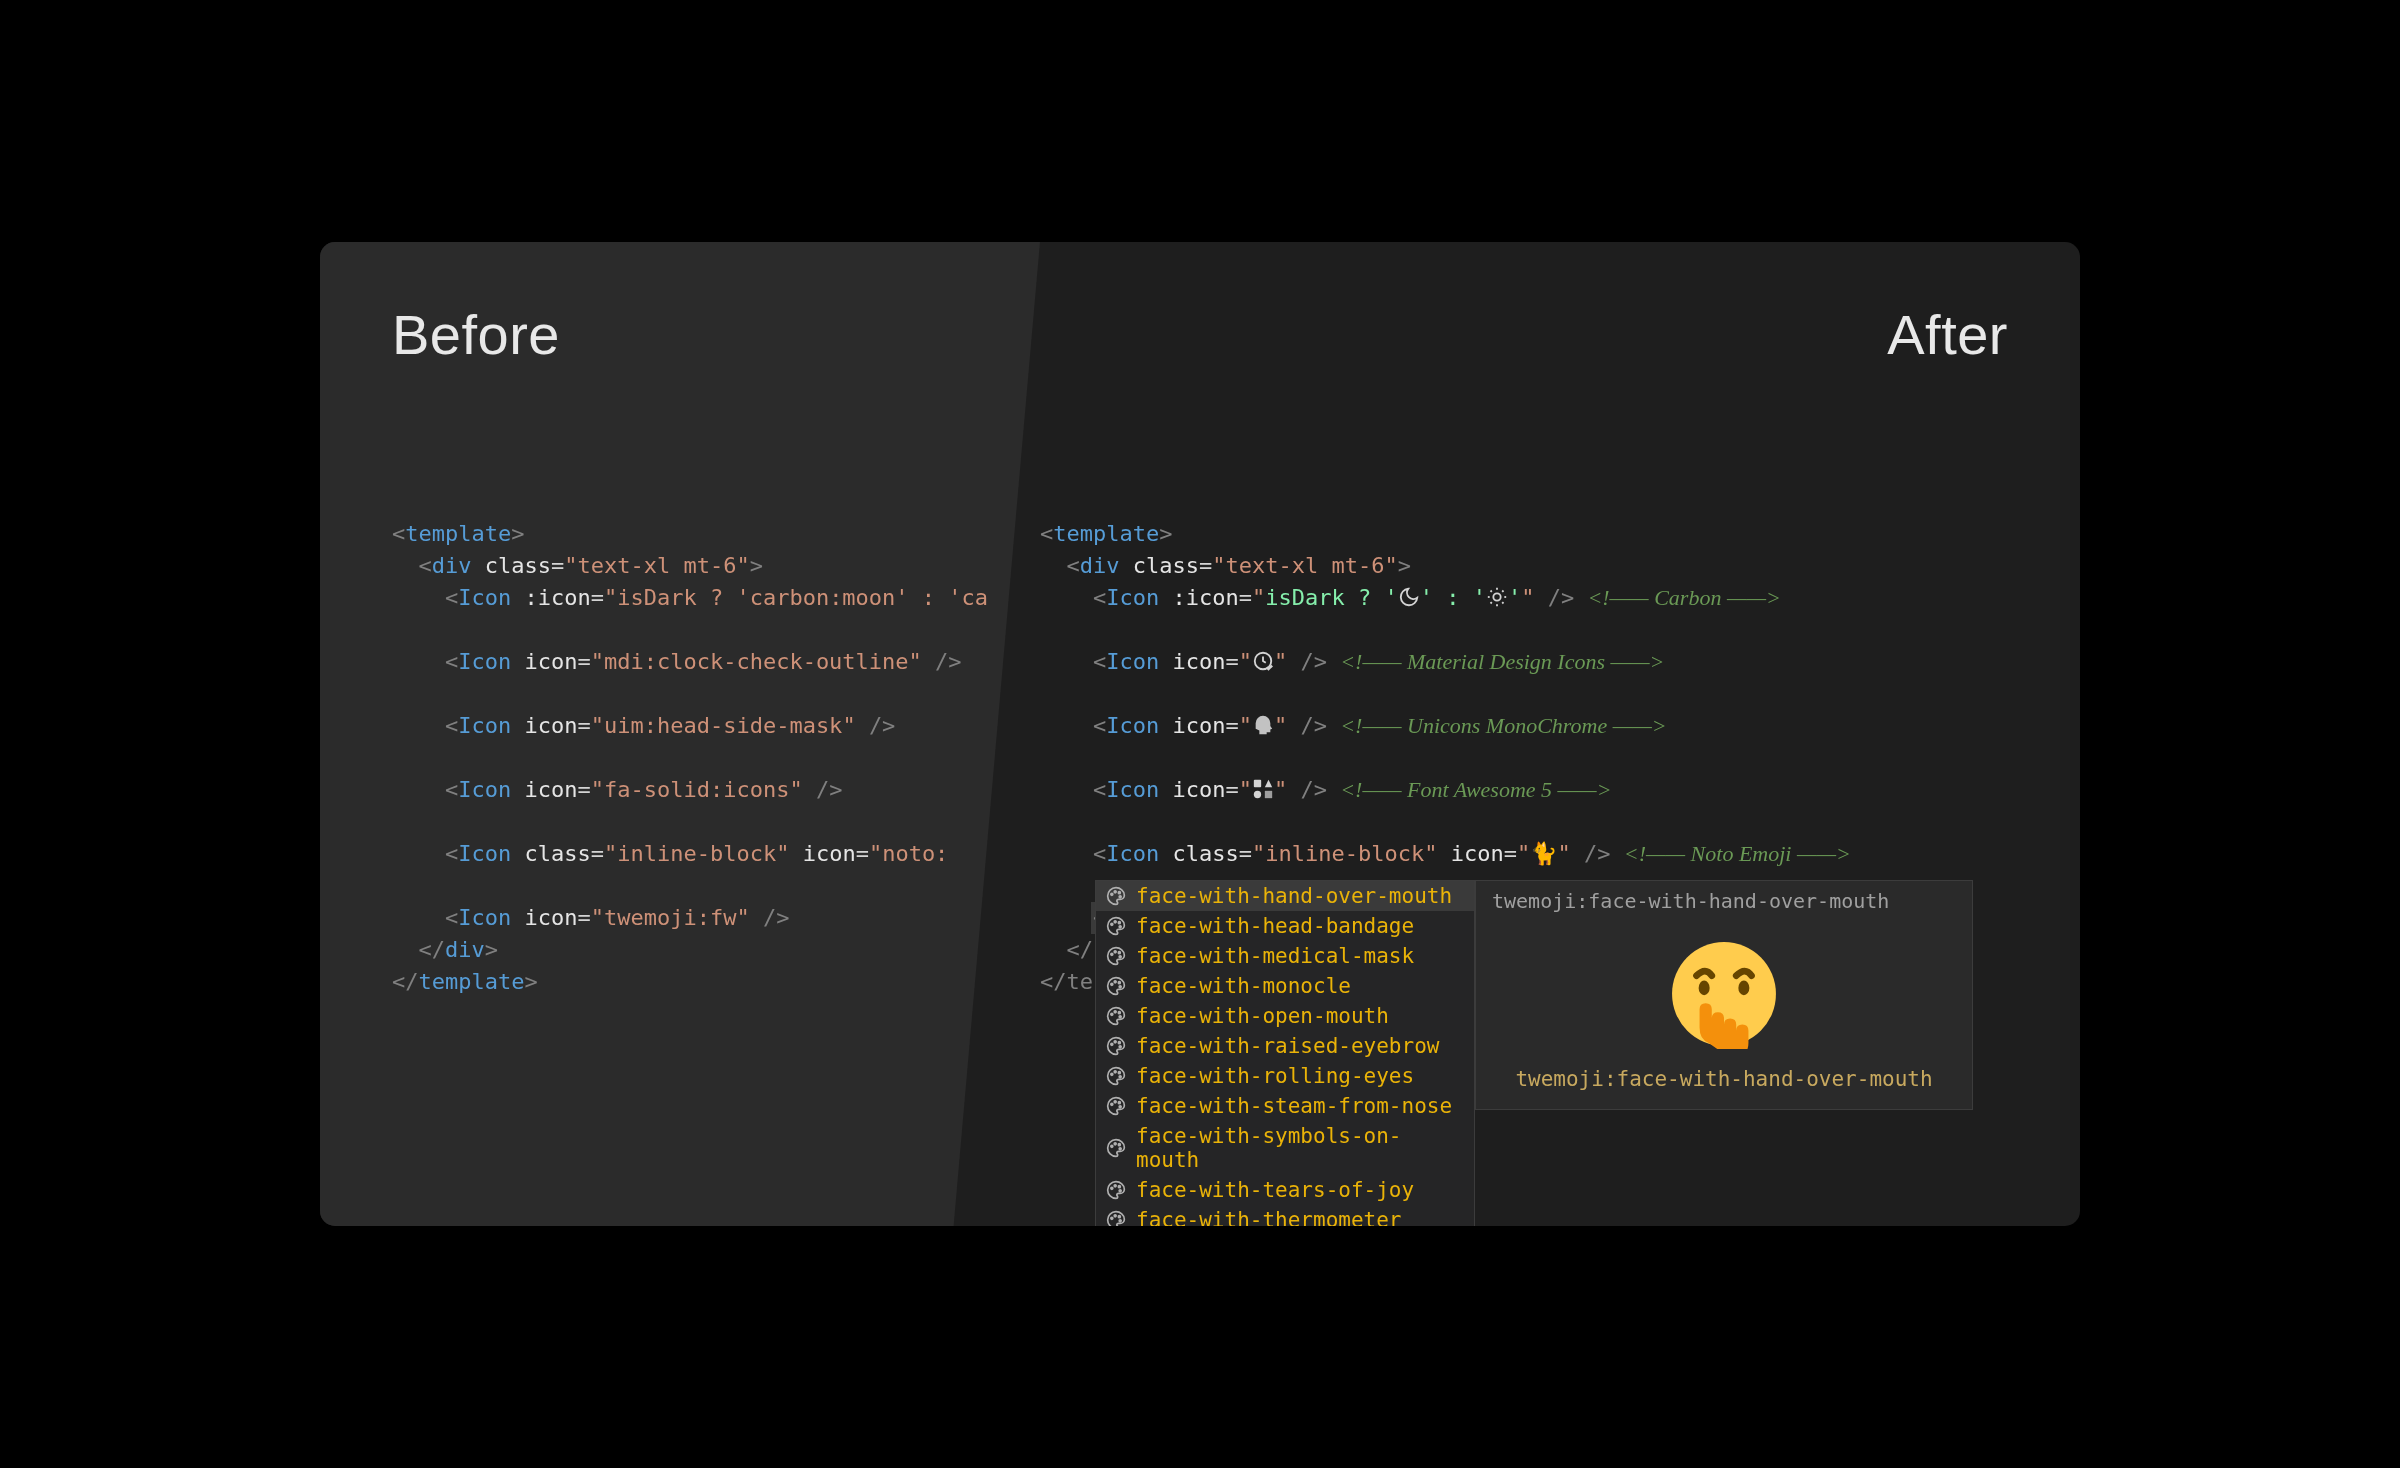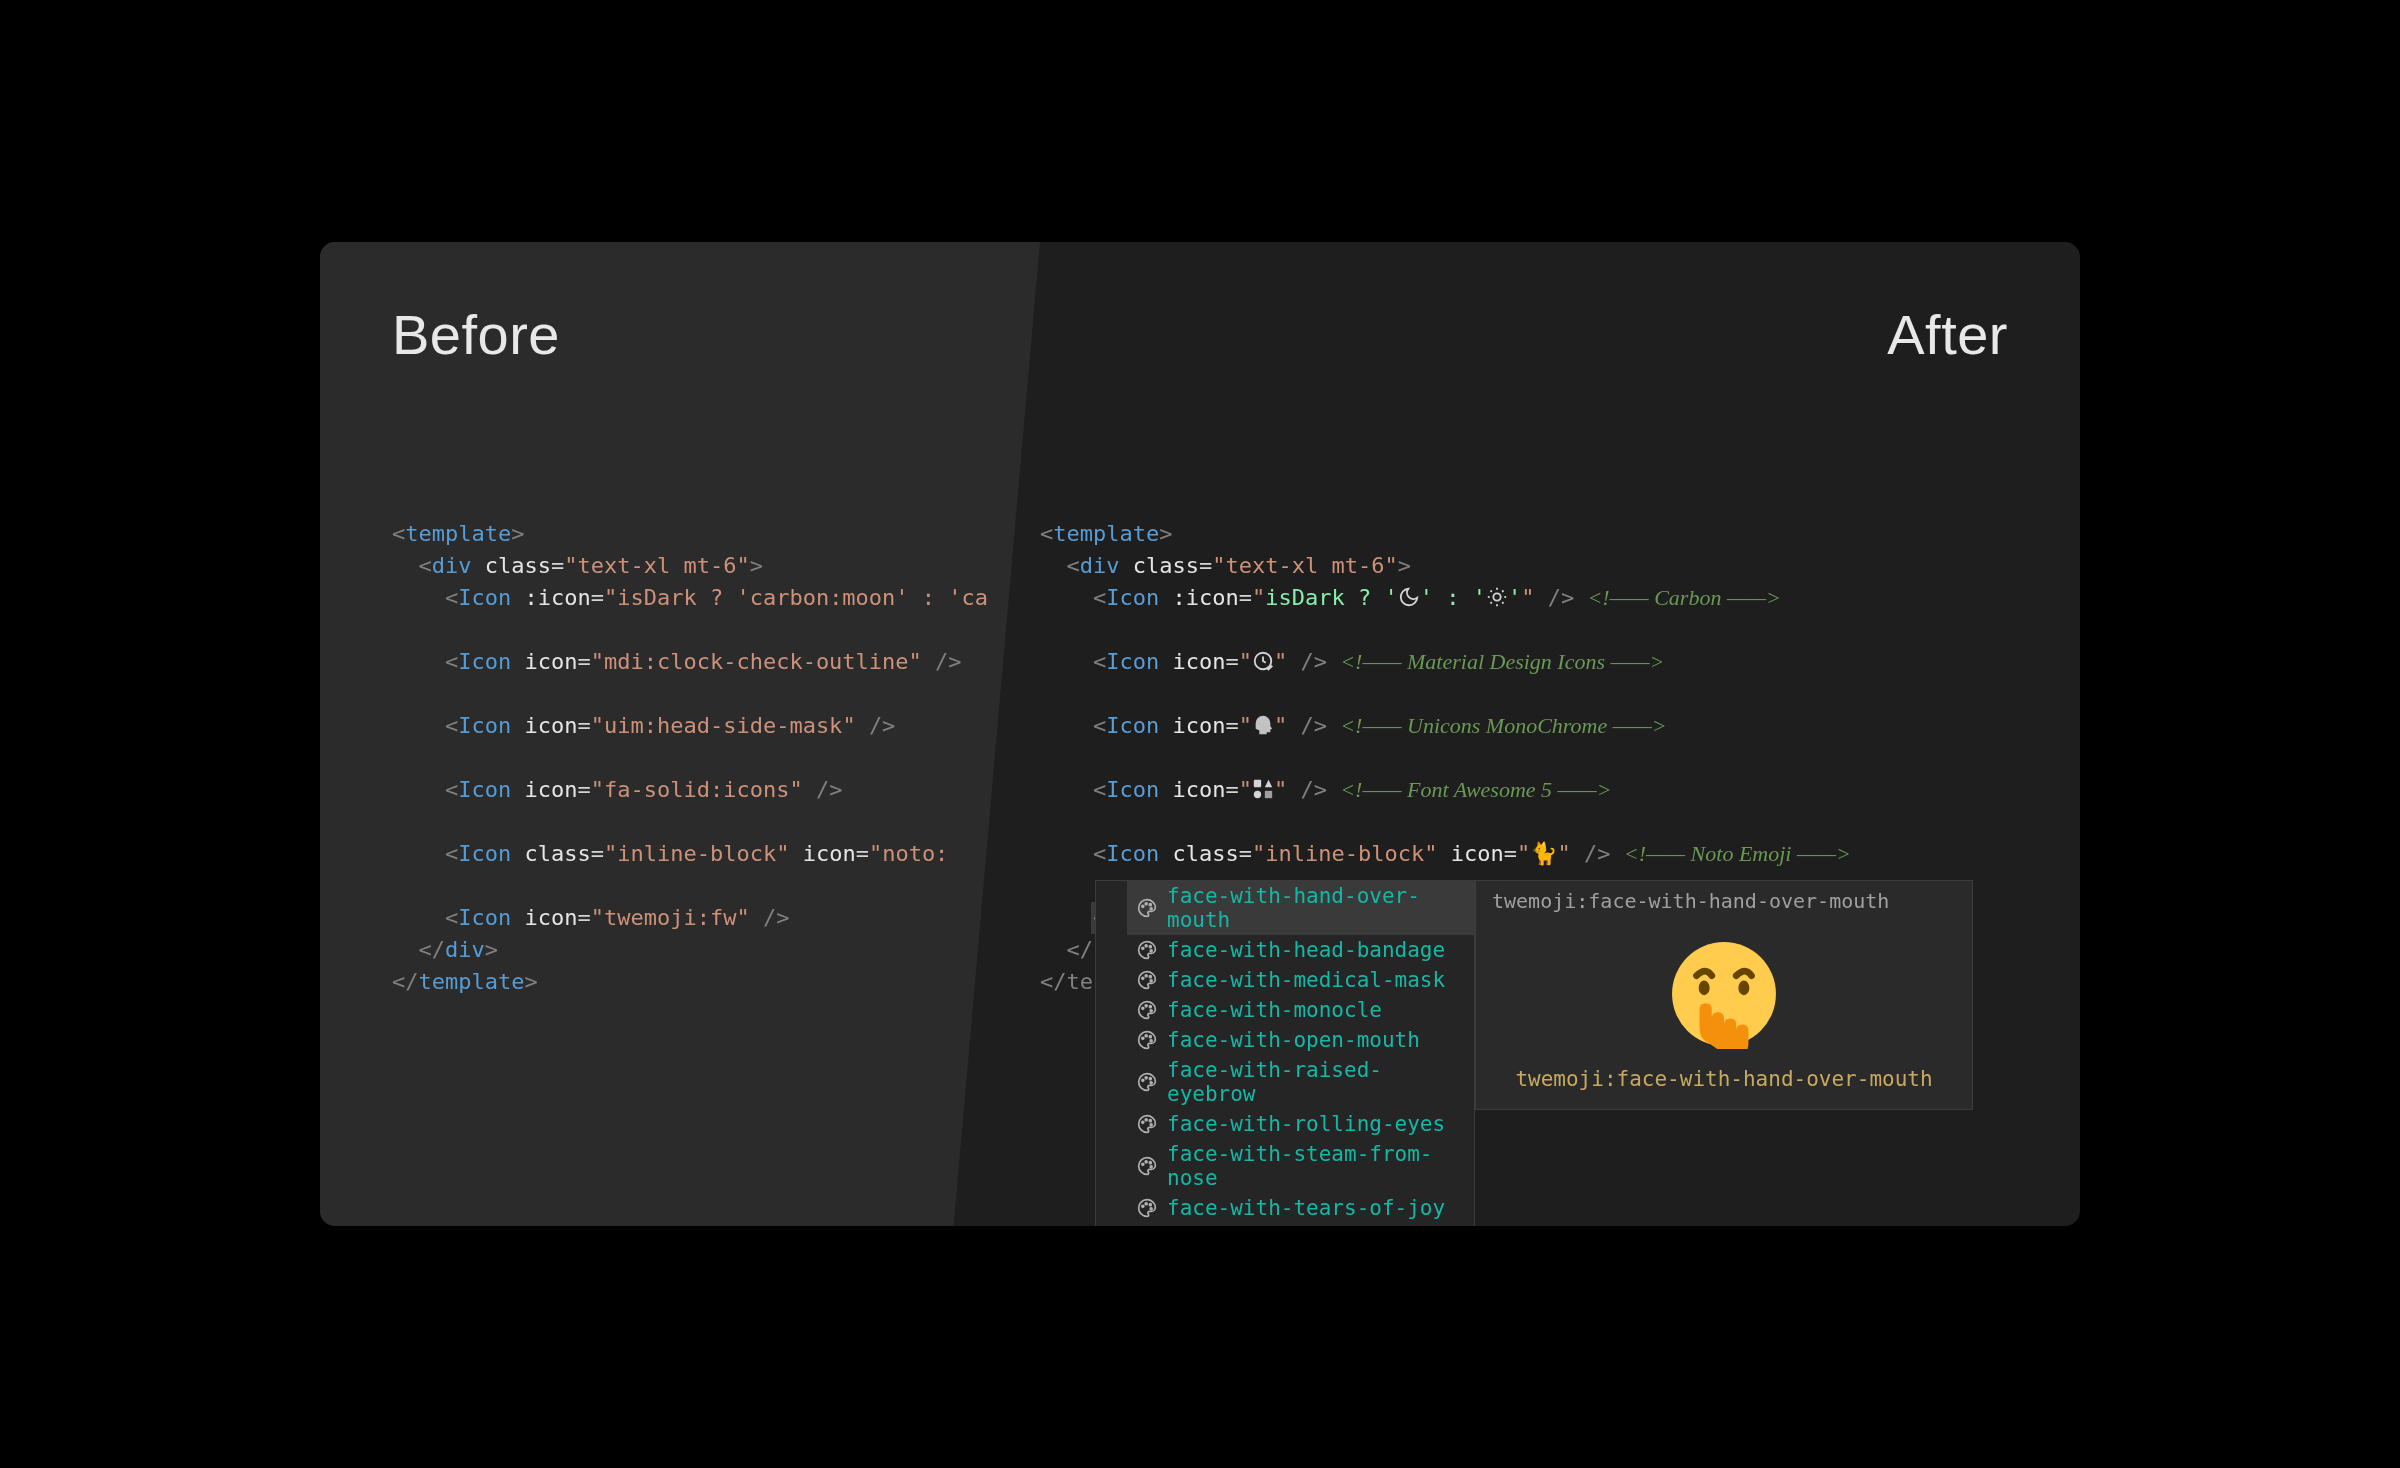--- a/index.html
+++ b/index.html
@@ -94,22 +94,21 @@
     border: 1px solid #3c3c3c;
     z-index: 4;
     font-family: "SF Mono", Menlo, Consolas, monospace;
     font-size: 21px;
   }
   .ac-row {
     display: flex;
     align-items: center;
     gap: 10px;
     padding: 3px 10px;
-    color: #14b8a6;
-    margin-left: 31px;
+    color: #eab308;
   }
   .ac-row.selected { background: #3a3a3a; }
   .ac-icon {
     width: 20px; height: 20px;
     flex-shrink: 0;
     color: #b0b0b0;
   }
   .ac-icon svg { width: 100%; height: 100%; display: block; }
 
   .preview {
@@ -313,20 +312,32 @@
       <div class="ac-row">
         <span class="ac-icon">
           <svg viewBox="0 0 24 24" fill="none" stroke="currentColor" stroke-width="2">
             <path d="M12 2a10 10 0 1 0 0 20c1 0 2-1 2-2s-1-1-1-2 1-2 2-2h2a5 5 0 0 0 5-5c0-5-5-9-10-9z"></path>
             <circle cx="7" cy="10" r="1.2" fill="currentColor"></circle>
             <circle cx="11" cy="7" r="1.2" fill="currentColor"></circle>
             <circle cx="16" cy="8" r="1.2" fill="currentColor"></circle>
             <circle cx="17" cy="13" r="1.2" fill="currentColor"></circle>
           </svg>
         </span>
+        <span>face-with-symbols-on-mouth</span>
+      </div>
+      <div class="ac-row">
+        <span class="ac-icon">
+          <svg viewBox="0 0 24 24" fill="none" stroke="currentColor" stroke-width="2">
+            <path d="M12 2a10 10 0 1 0 0 20c1 0 2-1 2-2s-1-1-1-2 1-2 2-2h2a5 5 0 0 0 5-5c0-5-5-9-10-9z"></path>
+            <circle cx="7" cy="10" r="1.2" fill="currentColor"></circle>
+            <circle cx="11" cy="7" r="1.2" fill="currentColor"></circle>
+            <circle cx="16" cy="8" r="1.2" fill="currentColor"></circle>
+            <circle cx="17" cy="13" r="1.2" fill="currentColor"></circle>
+          </svg>
+        </span>
         <span>face-with-tears-of-joy</span>
       </div>
       <div class="ac-row">
         <span class="ac-icon">
           <svg viewBox="0 0 24 24" fill="none" stroke="currentColor" stroke-width="2">
             <path d="M12 2a10 10 0 1 0 0 20c1 0 2-1 2-2s-1-1-1-2 1-2 2-2h2a5 5 0 0 0 5-5c0-5-5-9-10-9z"></path>
             <circle cx="7" cy="10" r="1.2" fill="currentColor"></circle>
             <circle cx="11" cy="7" r="1.2" fill="currentColor"></circle>
             <circle cx="16" cy="8" r="1.2" fill="currentColor"></circle>
             <circle cx="17" cy="13" r="1.2" fill="currentColor"></circle>

